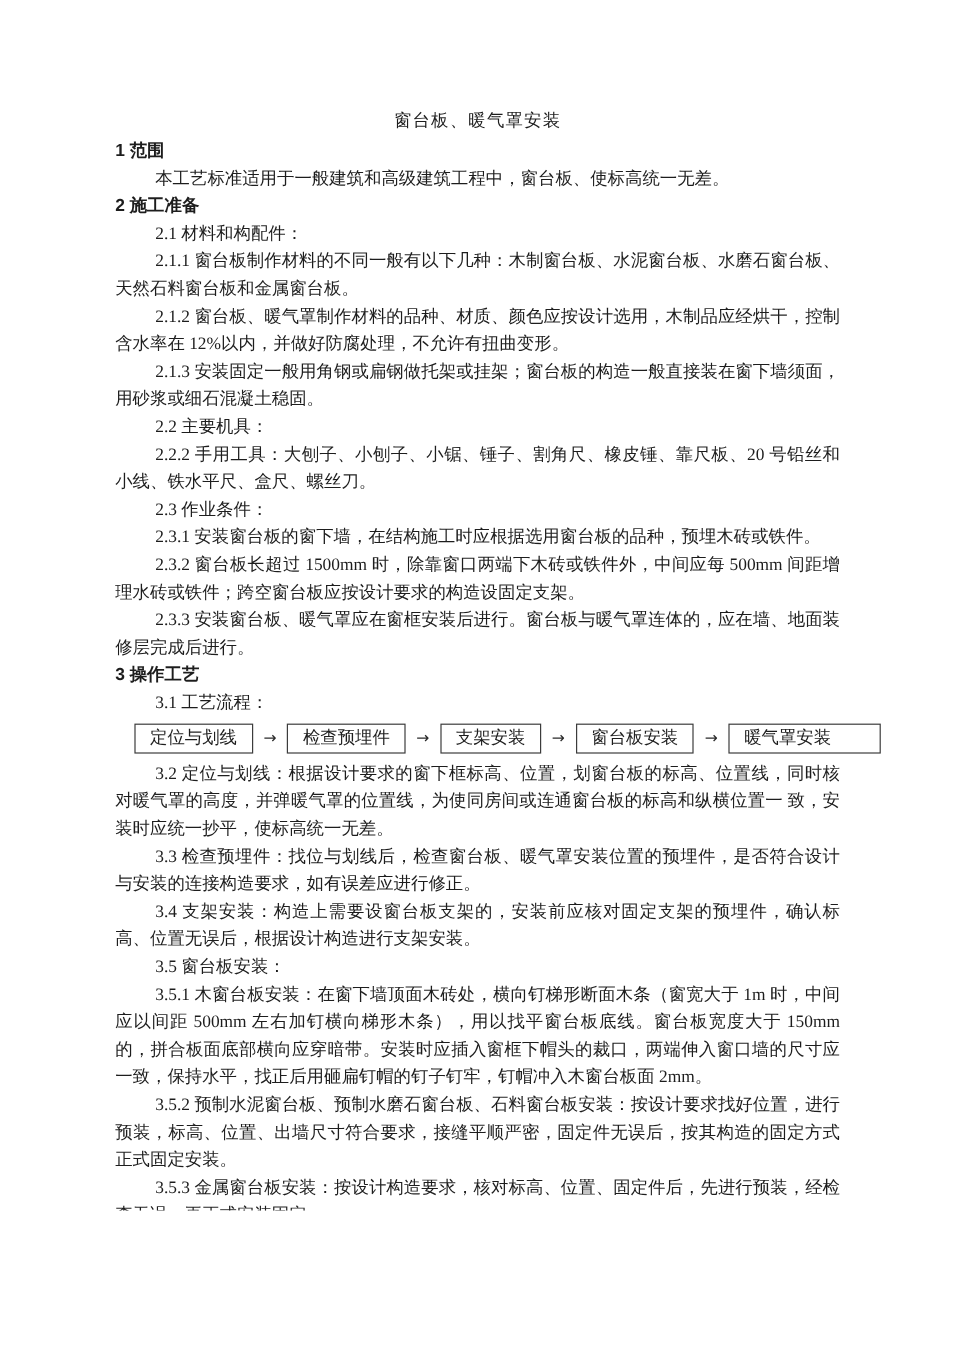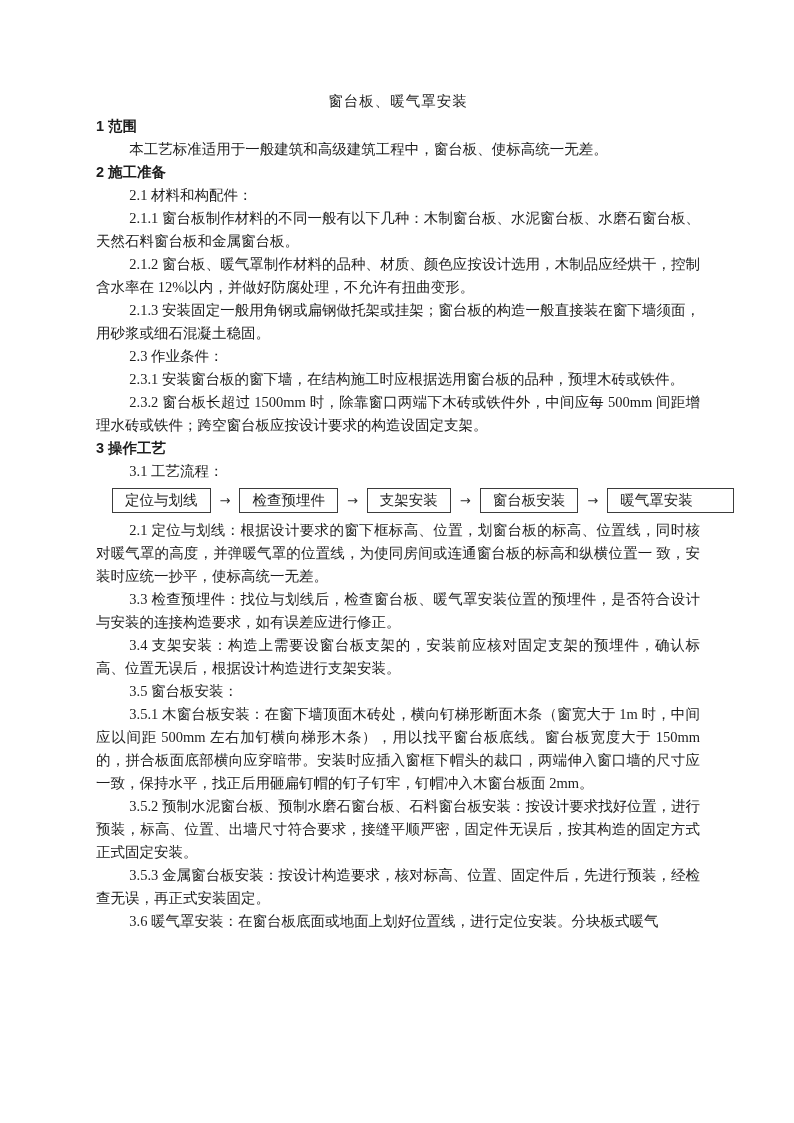--- a/index.html
+++ b/index.html
@@ -64,37 +64,40 @@
 <div class="page">
   <div class="doc" id="doc">
       <div class="title">窗台板、暖气罩安装</div>
       <div class="h1">1 范围</div>
       <div class="para">本工艺标准适用于一般建筑和高级建筑工程中，窗台板、使标高统一无差。</div>
       <div class="h1">2 施工准备</div>
       <div class="para">2.1 材料和构配件：</div>
       <div class="para">2.1.1 窗台板制作材料的不同一般有以下几种：木制窗台板、水泥窗台板、水磨石窗台板、天然石料窗台板和金属窗台板。</div>
       <div class="para">2.1.2 窗台板、暖气罩制作材料的品种、材质、颜色应按设计选用，木制品应经烘干，控制含水率在 12%以内，并做好防腐处理，不允许有扭曲变形。</div>
       <div class="para">2.1.3 安装固定一般用角钢或扁钢做托架或挂架；窗台板的构造一般直接装在窗下墙须面，用砂浆或细石混凝土稳固。</div>
+      <div class="para">2.2 主要机具：</div>
+      <div class="para">2.2.2 手用工具：大刨子、小刨子、小锯、锤子、割角尺、橡皮锤、靠尺板、20 号铅丝和小线、铁水平尺、盒尺、螺丝刀。</div>
       <div class="para">2.3 作业条件：</div>
       <div class="para">2.3.1 安装窗台板的窗下墙，在结构施工时应根据选用窗台板的品种，预埋木砖或铁件。</div>
       <div class="para">2.3.2  窗台板长超过 1500mm 时，除靠窗口两端下木砖或铁件外，中间应每 500mm 间距增理水砖或铁件；跨空窗台板应按设计要求的构造设固定支架。</div>
+      <div class="para">2.3.3 安装窗台板、暖气罩应在窗框安装后进行。窗台板与暖气罩连体的，应在墙、地面装修层完成后进行。</div>
       <div class="h1">3 操作工艺</div>
       <div class="para">3.1 工艺流程：</div>
       <div class="flow">
         <span class="fbox">定位与划线</span>
         <span class="arrow">→</span>
         <span class="fbox">检查预埋件</span>
         <span class="arrow">→</span>
         <span class="fbox">支架安装</span>
         <span class="arrow">→</span>
         <span class="fbox">窗台板安装</span>
         <span class="arrow">→</span>
         <span class="fbox wide">暖气罩安装</span>
       </div>
-      <div class="para">2.1 定位与划线：根据设计要求的窗下框标高、位置，划窗台板的标高、位置线，同时核对暖气罩的高度，并弹暖气罩的位置线，为使同房间或连通窗台板的标高和纵横位置一 致，安装时应统一抄平，使标高统一无差。</div>
+      <div class="para">3.2 定位与划线：根据设计要求的窗下框标高、位置，划窗台板的标高、位置线，同时核对暖气罩的高度，并弹暖气罩的位置线，为使同房间或连通窗台板的标高和纵横位置一 致，安装时应统一抄平，使标高统一无差。</div>
       <div class="para">3.3 检查预埋件：找位与划线后，检查窗台板、暖气罩安装位置的预埋件，是否符合设计与安装的连接构造要求，如有误差应进行修正。</div>
       <div class="para">3.4 支架安装：构造上需要设窗台板支架的，安装前应核对固定支架的预埋件，确认标高、位置无误后，根据设计构造进行支架安装。</div>
       <div class="para">3.5 窗台板安装：</div>
       <div class="para">3.5.1 木窗台板安装：在窗下墙顶面木砖处，横向钉梯形断面木条（窗宽大于 1m 时，中间应以间距 500mm 左右加钉横向梯形木条），用以找平窗台板底线。窗台板宽度大于 150mm 的，拼合板面底部横向应穿暗带。安装时应插入窗框下帽头的裁口，两端伸入窗口墙的尺寸应一致，保持水平，找正后用砸扁钉帽的钉子钉牢，钉帽冲入木窗台板面 2mm。</div>
       <div class="para">3.5.2 预制水泥窗台板、预制水磨石窗台板、石料窗台板安装：按设计要求找好位置，进行预装，标高、位置、出墙尺寸符合要求，接缝平顺严密，固定件无误后，按其构造的固定方式正式固定安装。</div>
       <div class="para">3.5.3 金属窗台板安装：按设计构造要求，核对标高、位置、固定件后，先进行预装，经检查无误，再正式安装固定。</div>
       <div class="para">3.6 暖气罩安装：在窗台板底面或地面上划好位置线，进行定位安装。分块板式暖气</div>
     </div>
 </div>
 

